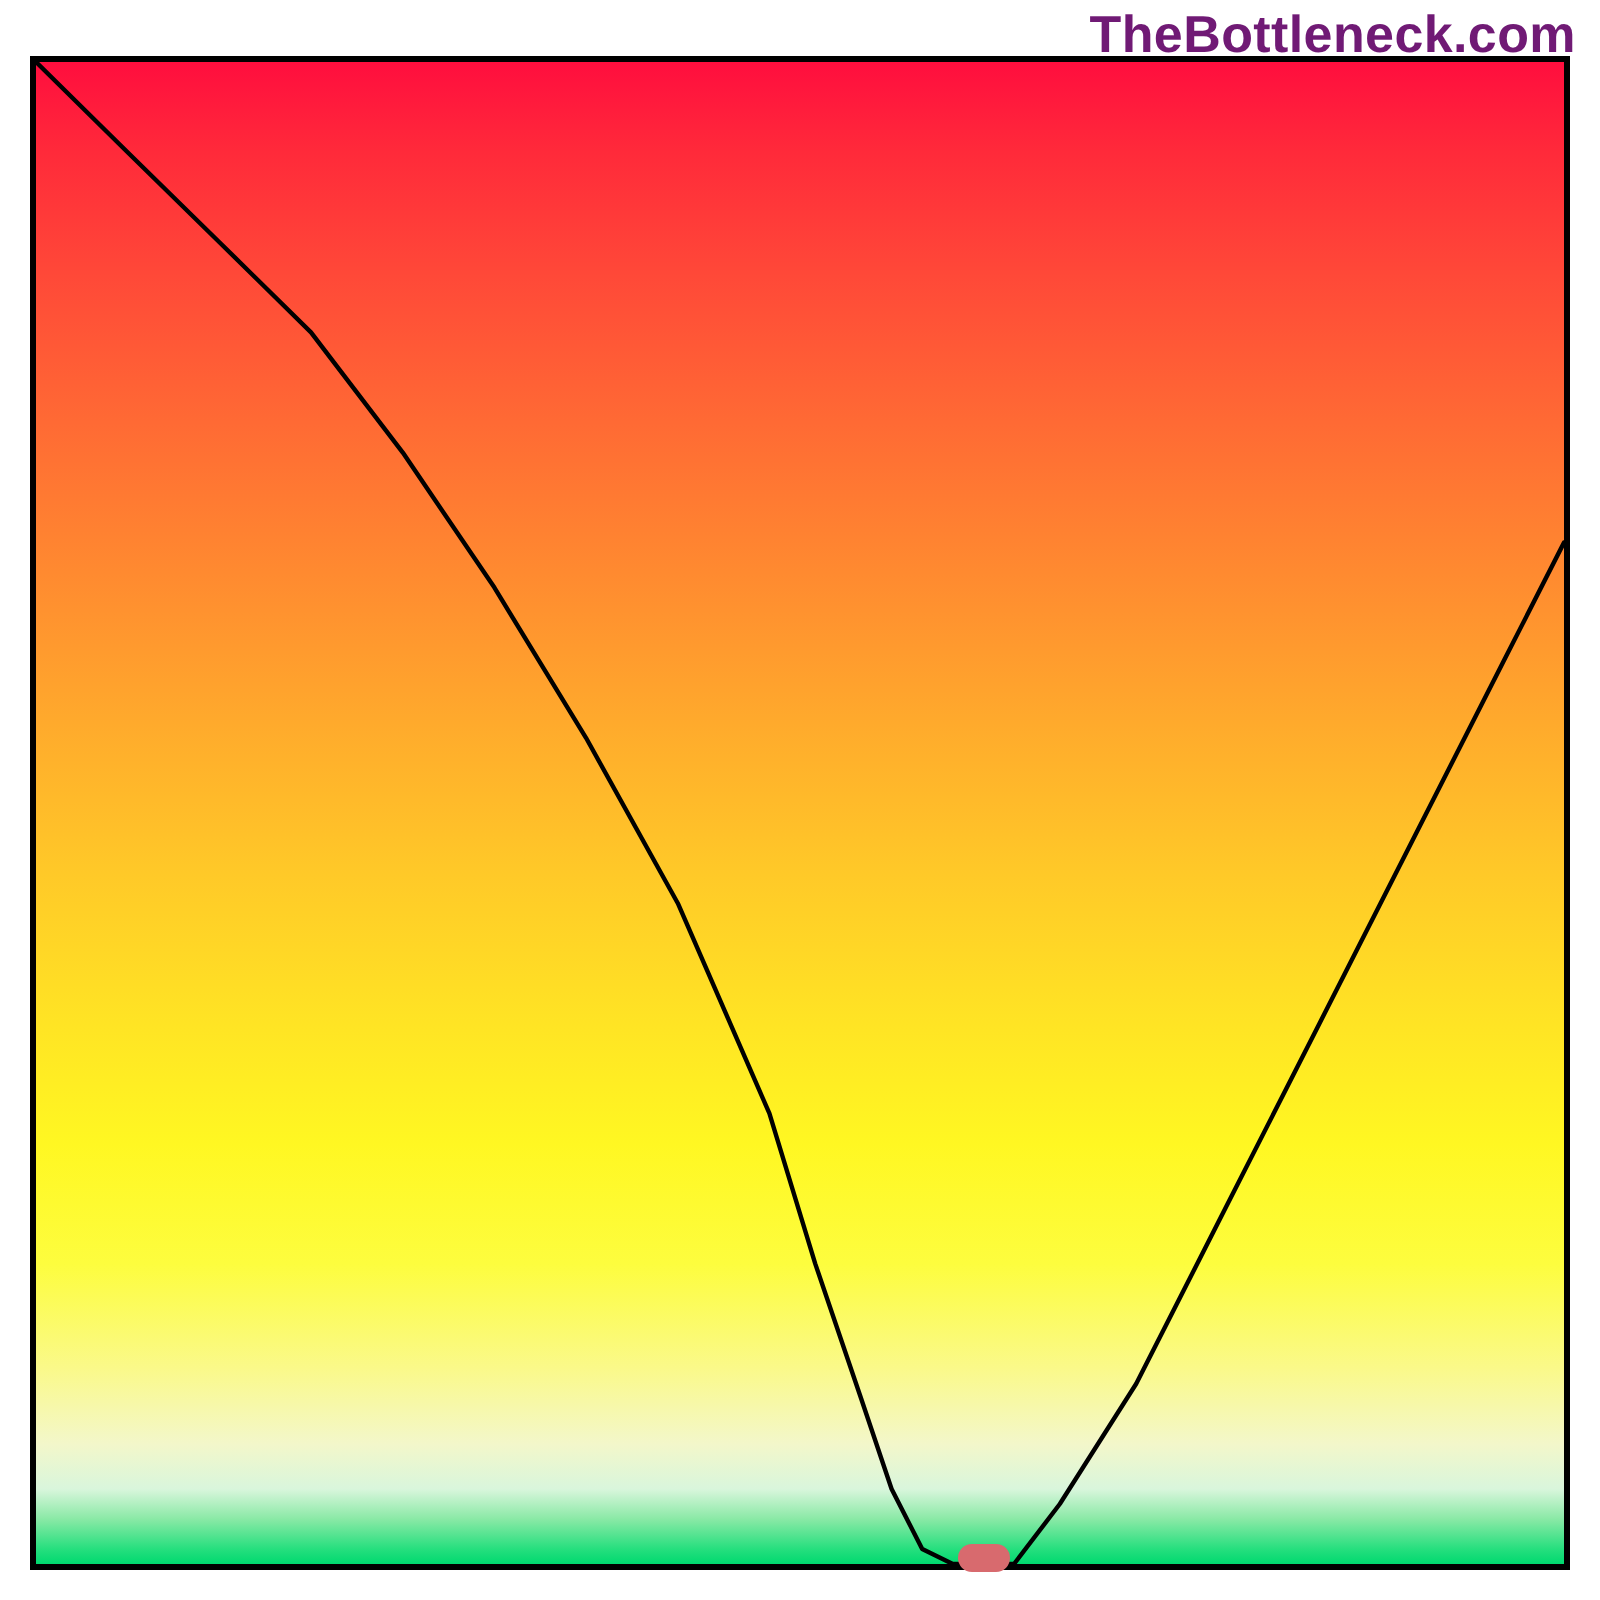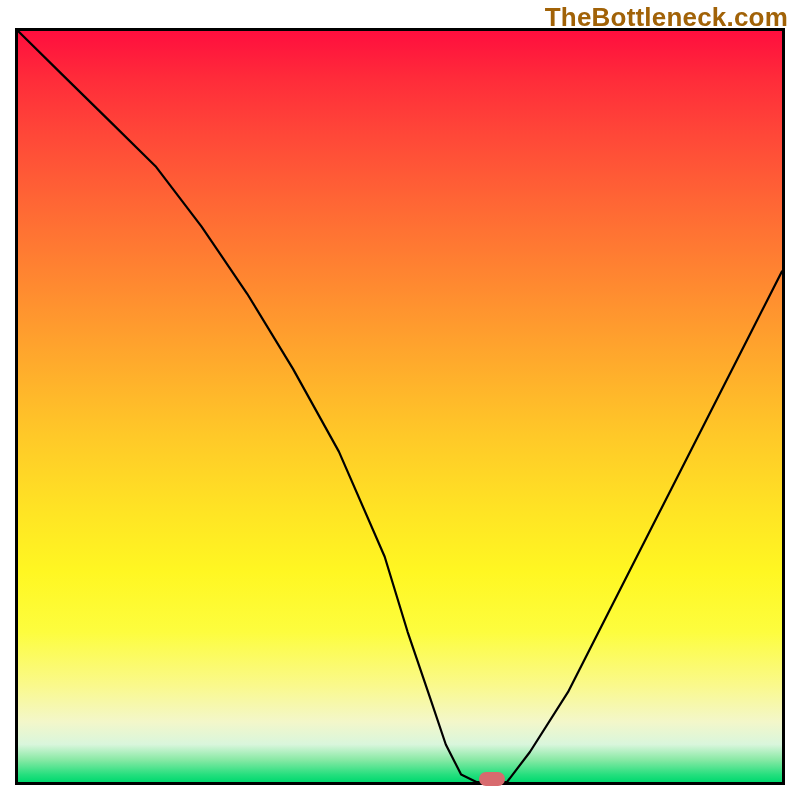--- a/index.html
+++ b/index.html
@@ -9,21 +9,21 @@
     width: 800px;
     height: 800px;
   }
   .watermark {
     position: absolute;
     top: 2px;
     right: 12px;
     font-family: Arial, Helvetica, sans-serif;
     font-size: 26px;
     font-weight: 600;
-    color: #a16207;
+    color: #701a75;
     letter-spacing: 0.2px;
     z-index: 3;
   }
   .plot {
     position: absolute;
     left: 15px;
     top: 28px;
     width: 770px;
     height: 757px;
     border: 3px solid #000;

